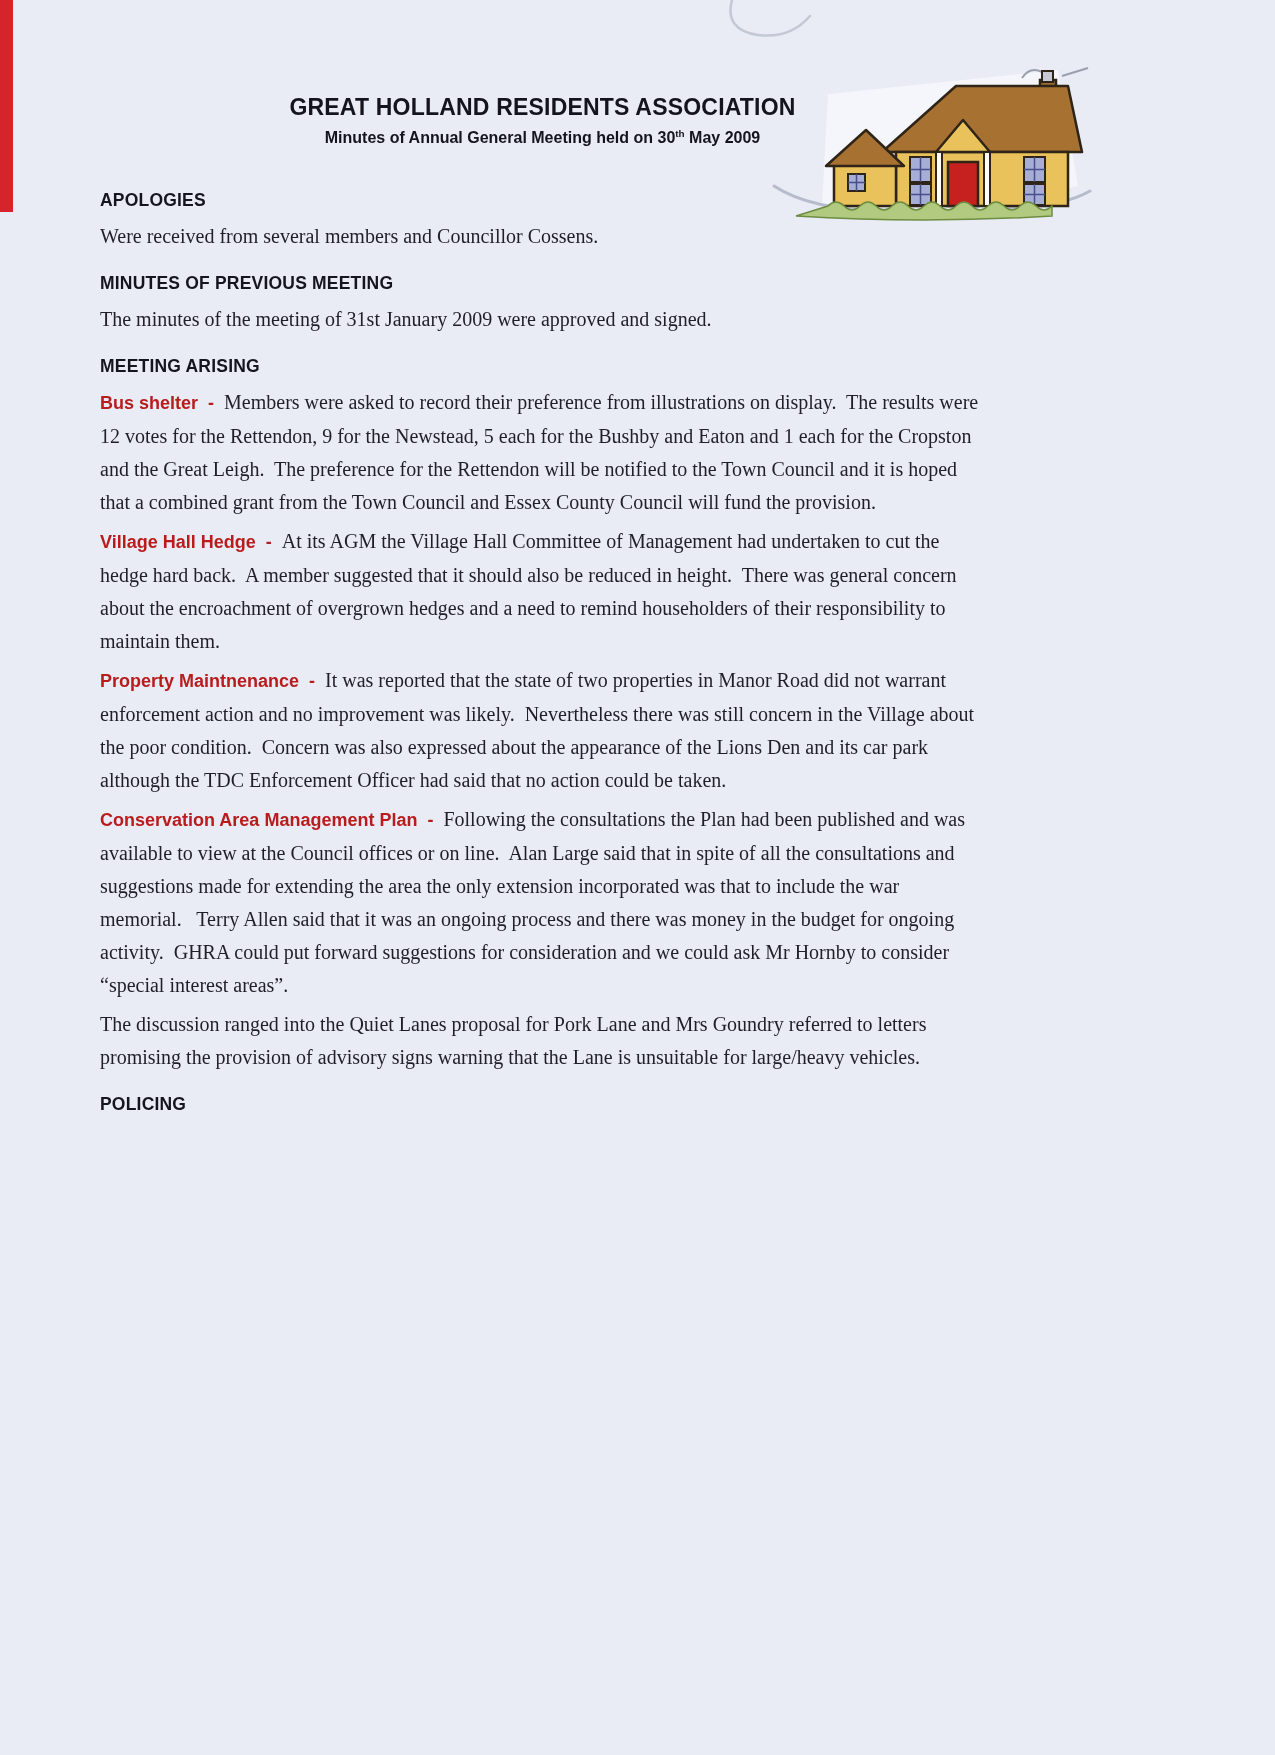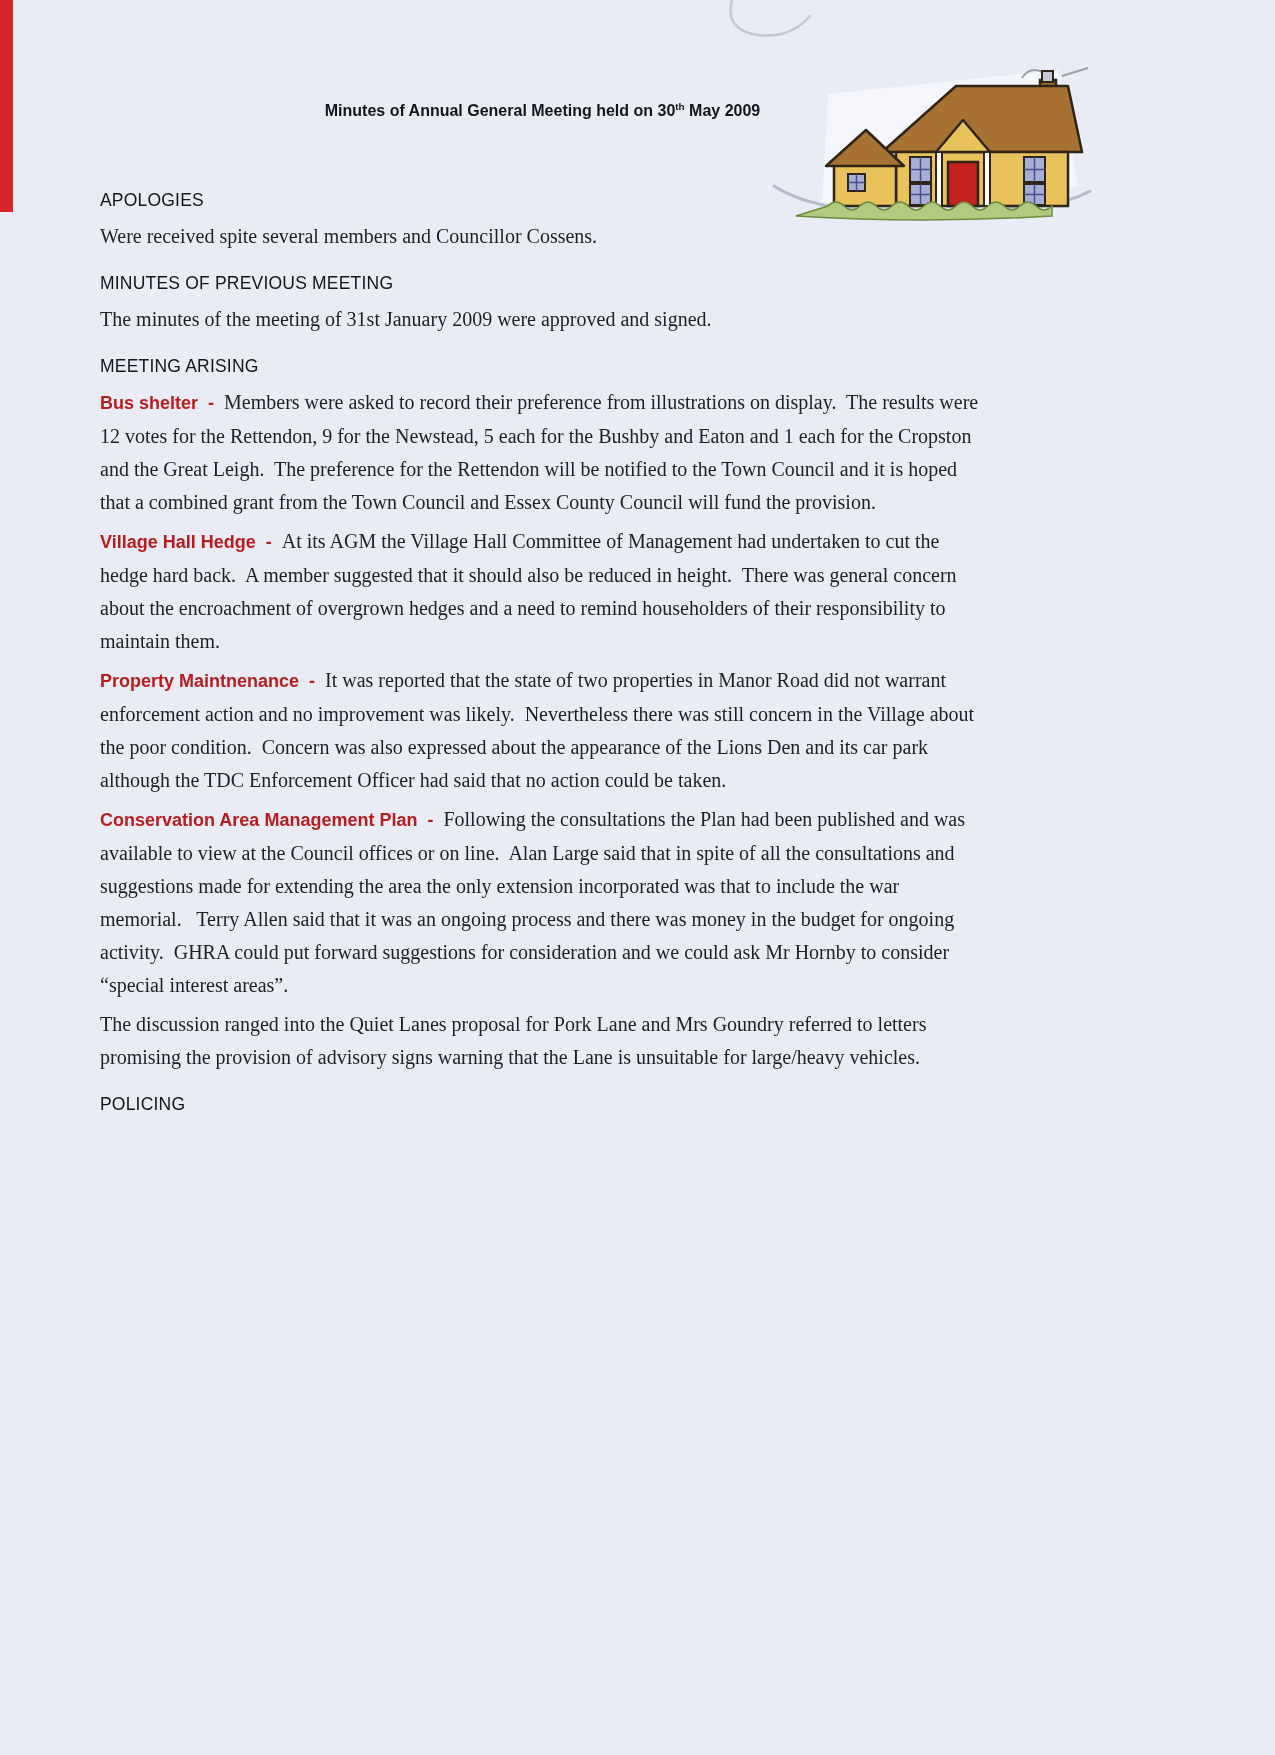--- a/index.html
+++ b/index.html
@@ -23,21 +23,21 @@
     font-family:"Liberation Sans","DejaVu Sans",sans-serif;
     color:#14141c;
   }
   .titles h1{margin:0;font-size:23px;font-weight:700;letter-spacing:.2px;}
   .titles h2{margin:8px 0 8px;font-size:16px;font-weight:700;}
   .titles sup{font-size:.62em;vertical-align:super;line-height:0;}
   .house{position:absolute;left:770px;top:64px;width:322px;height:164px;}
   .content{position:absolute;left:100px;top:190px;width:885px;}
   .sec-heading{
     font-family:"Liberation Sans","DejaVu Sans",sans-serif;
-    font-size:17.5px;font-weight:400;color:#15151d;
+    font-size:17.5px;font-weight:700;color:#15151d;
     margin:20px 0 9px;letter-spacing:.2px;
   }
   .sec:first-child .sec-heading{margin-top:0;}
   .para{margin:0 0 6px;font-size:20px;line-height:33px;}
   .para + .para{}
   .para span{white-space:pre-wrap;}
   .lead,.sep{
     font-family:"Liberation Sans","DejaVu Sans",sans-serif;
     font-weight:700;font-size:18px;color:#b91c1c;
   }
@@ -47,20 +47,21 @@
 
 <div class="page">
 
   <div class="red-bar"></div>
 
   <svg class="top-curve" viewBox="0 0 92 44">
     <path d="M10,0 Q2,30 36,35 Q68,39 88,16" fill="none" stroke="#c3c8d5" stroke-width="2.5" stroke-linecap="round"></path>
   </svg>
 
   <div class="titles">
+    <h1>GREAT HOLLAND RESIDENTS ASSOCIATION</h1>
     <h2><span>Minutes of Annual General Meeting held on 30</span><sup>th</sup><span> May 2009</span></h2>
   </div>
 
   <svg class="house" viewBox="0 0 322 164">
 
     <path d="M58,30 L288,6 L308,122 Q200,146 52,140 Z" fill="#f5f6fb"></path>
 
     <path d="M4,122 Q44,148 122,146" fill="none" stroke="#b6bccb" stroke-width="3" stroke-linecap="round"></path>
     <path d="M238,144 Q292,143 320,127" fill="none" stroke="#b6bccb" stroke-width="3" stroke-linecap="round"></path>
 
@@ -95,21 +96,21 @@
     <rect x="214" y="88" width="6" height="54" fill="#ffffff" stroke="#2e2417" stroke-width="2"></rect>
     <rect x="178" y="98" width="30" height="44" fill="#c6211f" stroke="#2e2417" stroke-width="2.5"></rect>
 
     <path d="M58,142 q8,-8 16,0 t16,0 t16,0 t16,0 t16,0 t16,0 t16,0 t16,0 t16,0 t16,0 t16,0 t16,0 t16,0 t16,0 v10 q-128,8 -256,0 Z" fill="#b2ca80" stroke="#6d8d41" stroke-width="1.5"></path>
   </svg>
 
   <main class="content" id="sections">
     <section class="sec">
       <h3 class="sec-heading">APOLOGIES</h3>
 
-    <p class="para"><span class="ptext">Were received spite several members and Councillor Cossens.</span></p>
+    <p class="para"><span class="ptext">Were received from several members and Councillor Cossens.</span></p>
   </section>
 
 
     <section class="sec">
       <h3 class="sec-heading">MINUTES OF PREVIOUS MEETING</h3>
 
     <p class="para"><span class="ptext">The minutes of the meeting of 31st January 2009 were approved and signed.</span></p>
   </section>
 
     <section class="sec">

